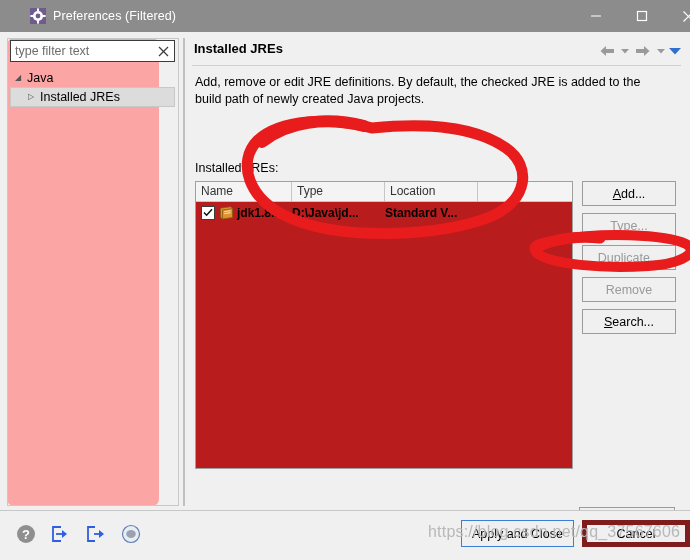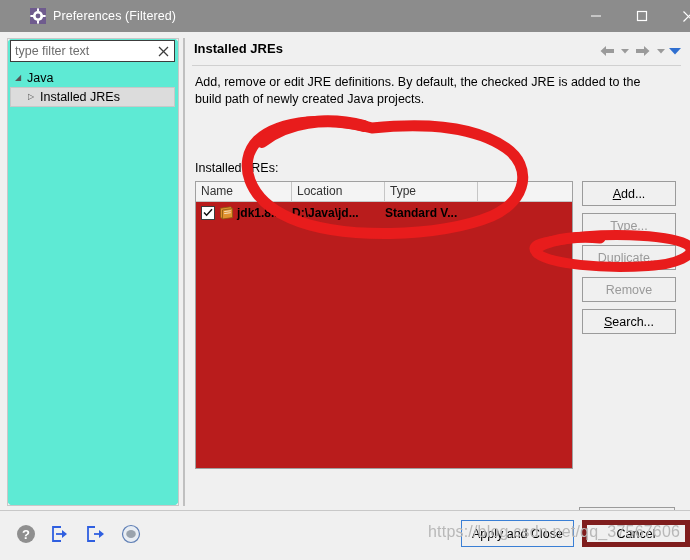--- a/index.html
+++ b/index.html
@@ -42,22 +42,22 @@
   .win-btn svg { display:block; }
 
   
   .dialog-body {
     position: absolute; left: 0; top: 32px; width: 690px; height: 528px;
     background: #f0f0f0;
   }
 
   
   .left-panel {
-    position: absolute; left: 7px; top: 6px; width: 172px; height: 468px;
-    background: #5eead4;
+    position: absolute; left: 7px; top: 6px; width: 152px; height: 468px;
+    background: #fca5a5;
     border-radius: 7px;
   }
   .filter-wrap {
     position: absolute; left: 3px; top: 2px; width: 165px; height: 22px;
     background: #ffffff;
     border: 1px solid #3c3c3c;
     box-sizing: border-box;
     display: flex; align-items: center;
   }
   .filter-input {
@@ -338,22 +338,22 @@
 
       <div class="title-rule"></div>
 
       <div class="desc">Add, remove or edit JRE definitions. By default, the checked JRE is added to the build path of newly created Java projects.</div>
 
       <div class="table-label">Installed JREs:</div>
 
       <div class="table-box">
         <div class="thead">
           <div class="th c0">Name</div>
+          <div class="th c2">Type</div>
           <div class="th c1">Location</div>
-          <div class="th c2">Type</div>
           <div class="th c3"></div>
         </div>
         <div class="trow">
           <div class="cell c0">
             <span class="chk">
               <svg width="10" height="9" viewBox="0 0 10 9">
                 <path d="M1 4.5 L3.6 7.2 L9 1.2" fill="none" stroke="#111" stroke-width="1.5"></path>
               </svg>
             </span>
             <span class="jre-icon">

